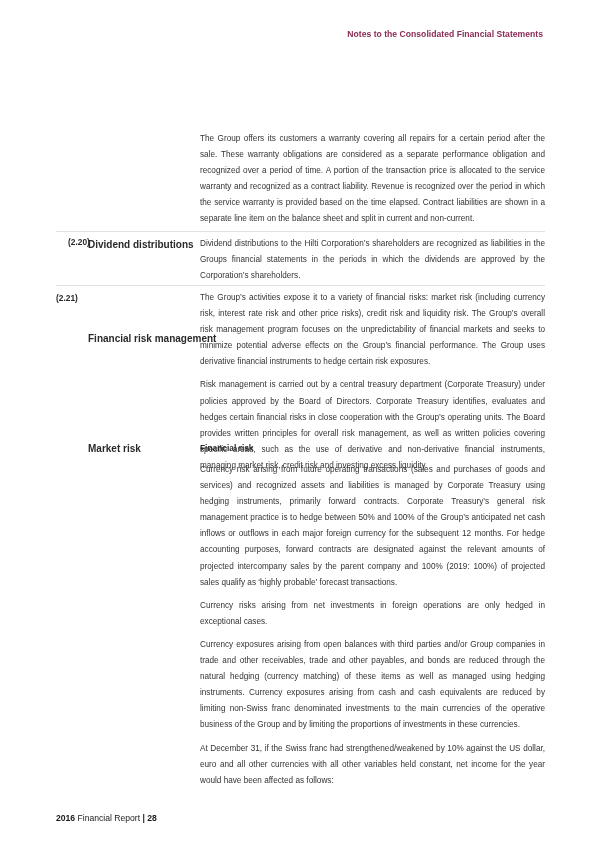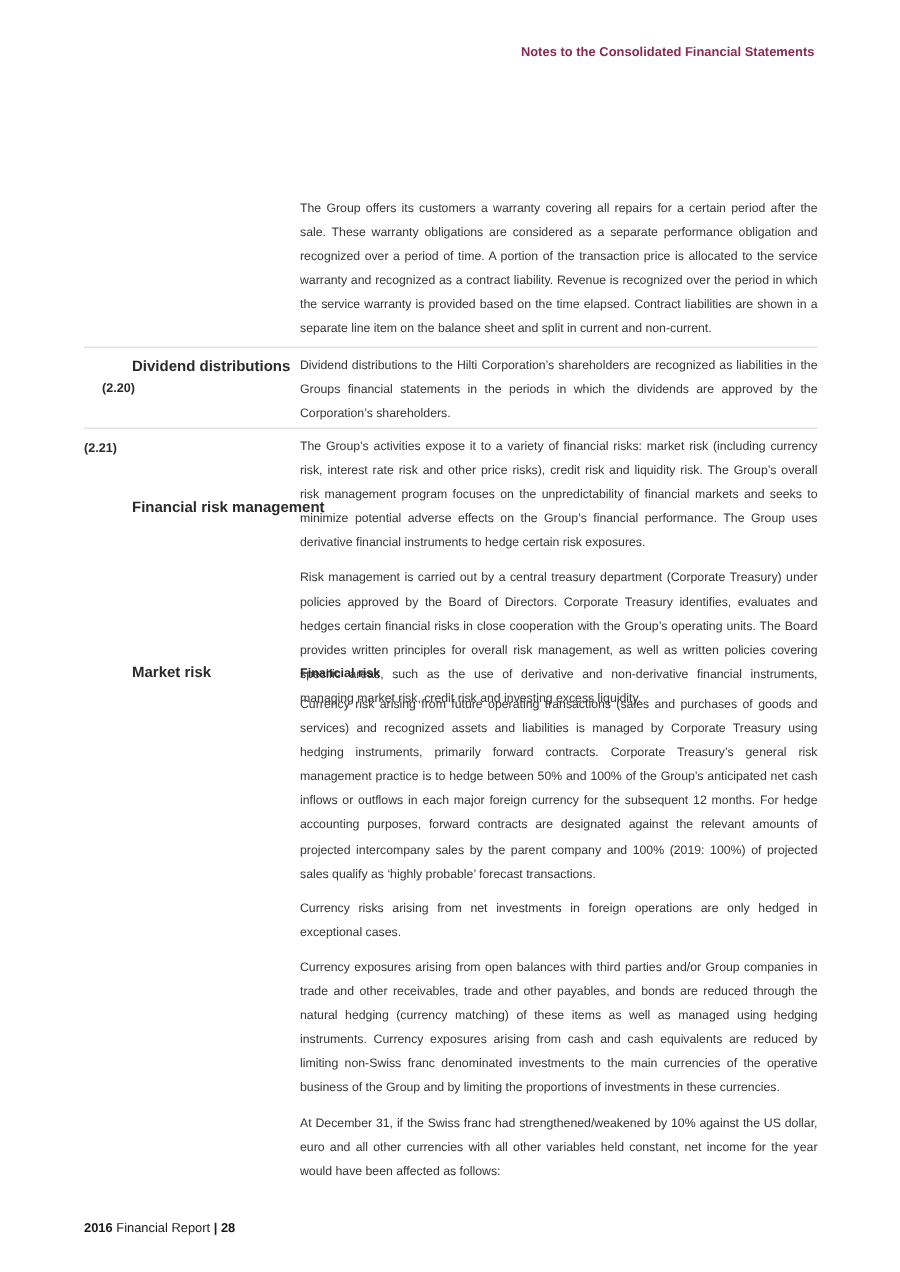--- a/index.html
+++ b/index.html
@@ -31,21 +31,21 @@
 
 <div class="block" style="top:131px;">
   <div class="content">
     <p>The Group offers its customers a warranty covering all repairs for a certain period after the sale. These warranty obligations are considered as a separate performance obligation and recognized over a period of time. A portion of the transaction price is allocated to the service warranty and recognized as a contract liability. Revenue is recognized over the period in which the service warranty is provided based on the time elapsed. Contract liabilities are shown in a separate line item on the balance sheet and split in current and non-current.</p>
   </div>
 </div>
 
 <div class="divider" style="top:231px;"></div>
 
 <div class="block" style="top:236px;">
-  <span class="num" style="top:17px;padding-left:12px;">(2.20)</span>
+  <span class="num" style="top:1px;padding-left:12px;">(2.20)</span>
   <span class="label" style="top:3px;">Dividend distributions</span>
   <div class="content">
     <p>Dividend distributions to the Hilti Corporation’s shareholders are recognized as liabilities in the Groups financial statements in the periods in which the dividends are approved by the Corporation’s shareholders.</p>
   </div>
 </div>
 
 <div class="divider" style="top:285px;"></div>
 
 <div class="block" style="top:290px;">
   <span class="num" style="top:3px;">(2.21)</span>

